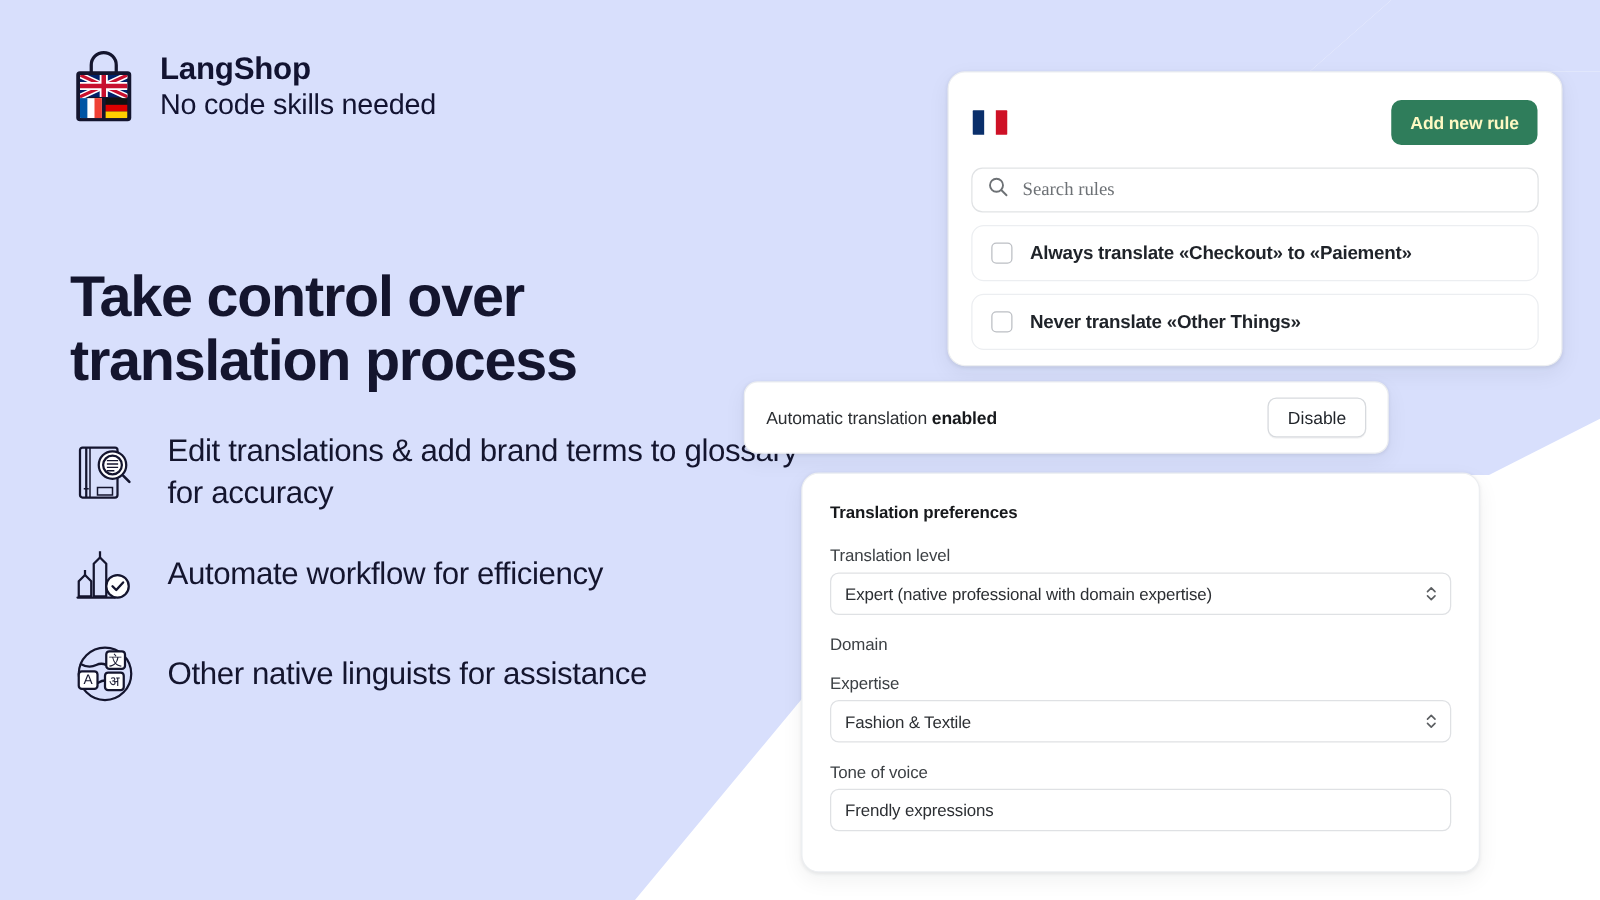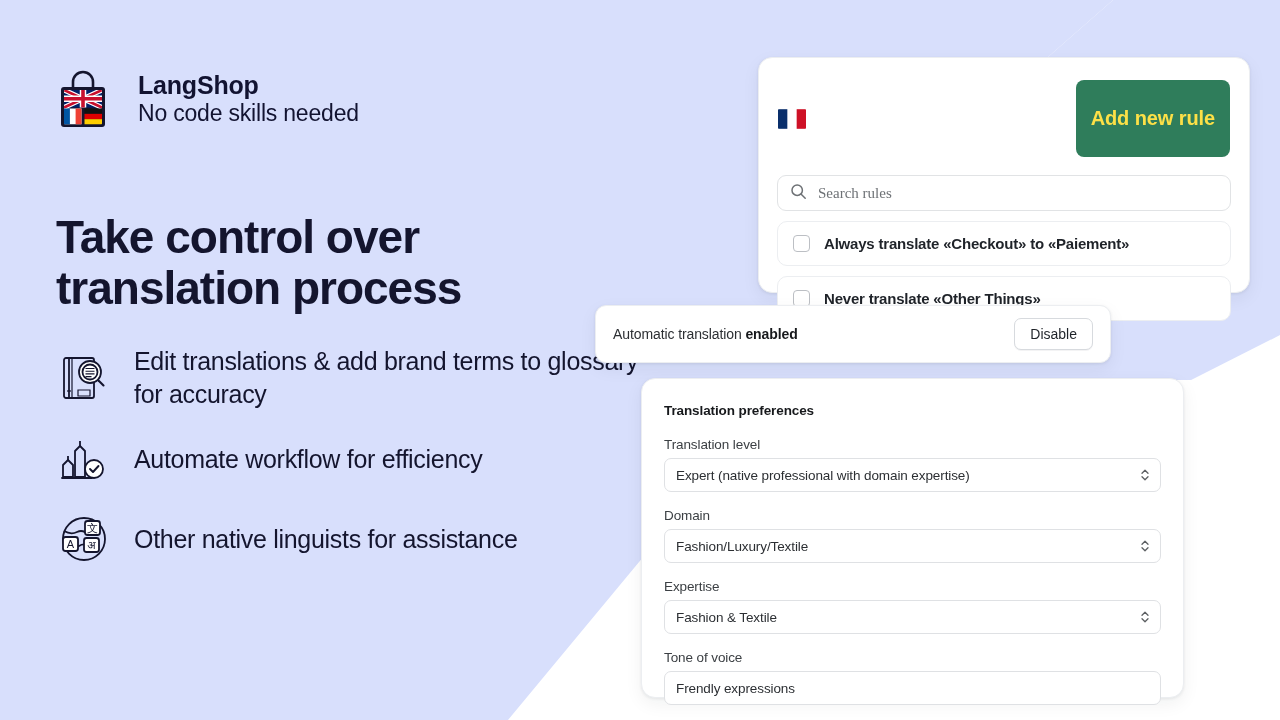--- a/index.html
+++ b/index.html
@@ -32,21 +32,21 @@
     background: #ffffff;
     clip-path: polygon(100% 0, 100% 100%, 0 100%);
   }
   #bg-right-fill {
     position: absolute;
     left: 1048px; top: 0; width: 232px; height: 57px;
     background: #d8dffc;
     clip-path: polygon(65px 0, 232px 0, 232px 57px, 0 57px);
   }
 
-  .brand { position: absolute; left: 56px; top: 68px; display: flex; align-items: center; gap: 28px; }
+  .brand { position: absolute; left: 56px; top: 38px; display: flex; align-items: center; gap: 18px; }
   .brand-mark { width: 54px; height: 62px; flex: none; }
   .brand-text { line-height: 1.16; }
   .brand-name {
     font-size: 25px; font-weight: 700; color: #121331; letter-spacing: -0.2px;
   }
   .brand-sub {
     font-size: 23px; font-weight: 400; color: #121331; letter-spacing: -0.2px;
   }
 
   .headline {
@@ -69,24 +69,24 @@
     border: 1px solid #eceef1;
     border-radius: 14px;
     box-shadow: 0 1px 3px rgba(22,29,37,.08), 0 6px 18px rgba(22,29,37,.06);
   }
   #glossary-card { left: 758px; top: 57px; width: 492px; height: 236px; padding: 22px 18px 18px 18px; }
   .glossary-head { display: flex; align-items: center; justify-content: space-between; padding: 0 1px; }
   .glossary-title-wrap { display: flex; align-items: center; gap: 14px; }
   .glossary-title { font-size: 28px; font-weight: 700; color: #15171c; letter-spacing: -0.4px; }
   .flag-fr { width: 28px; height: 20px; display: block; border-radius: 1px; }
   .btn-primary {
-    background: #2f7d5b; color: #fde047;
+    background: #2f7d5b; color: #fef9c3;
     border: none; border-radius: 8px;
-    font-size: 20px; font-weight: 600;
-    padding: 27px 15px; cursor: pointer;
+    font-size: 14px; font-weight: 600;
+    padding: 10px 15px; cursor: pointer;
     font-family: inherit; letter-spacing: -0.1px; white-space: nowrap;
   }
   .search-box {
     margin-top: 18px;
     display: flex; align-items: center; gap: 11px;
     border: 1px solid #e1e3e5; border-radius: 9px;
     height: 36px; padding: 0 12px; background: #fff;
   }
   .search-box input {
     border: none; outline: none; flex: 1;
@@ -292,29 +292,20 @@
           <svg width="12" height="16" viewBox="0 0 12 16" fill="none" stroke="#5c5f62" stroke-width="1.3" stroke-linecap="round" stroke-linejoin="round">
             <path d="M3 6.3 L6 3.3 L9 6.3"></path>
               <path d="M3 9.7 L6 12.7 L9 9.7"></path>
           </svg>
         </span>
       </div>
     </div>
 
     <div class="field">
       <div class="field-label">Domain</div>
-      <div class="control">
-        <span class="val">Fashion/Luxury/Textile</span>
-        <span class="stepper">
-          <svg width="12" height="16" viewBox="0 0 12 16" fill="none" stroke="#5c5f62" stroke-width="1.3" stroke-linecap="round" stroke-linejoin="round">
-            <path d="M3 6.3 L6 3.3 L9 6.3"></path>
-              <path d="M3 9.7 L6 12.7 L9 9.7"></path>
-          </svg>
-        </span>
-      </div>
     </div>
 
     <div class="field">
       <div class="field-label">Expertise</div>
       <div class="control">
         <span class="val">Fashion &amp; Textile</span>
         <span class="stepper">
           <svg width="12" height="16" viewBox="0 0 12 16" fill="none" stroke="#5c5f62" stroke-width="1.3" stroke-linecap="round" stroke-linejoin="round">
             <path d="M3 6.3 L6 3.3 L9 6.3"></path>
               <path d="M3 9.7 L6 12.7 L9 9.7"></path>

